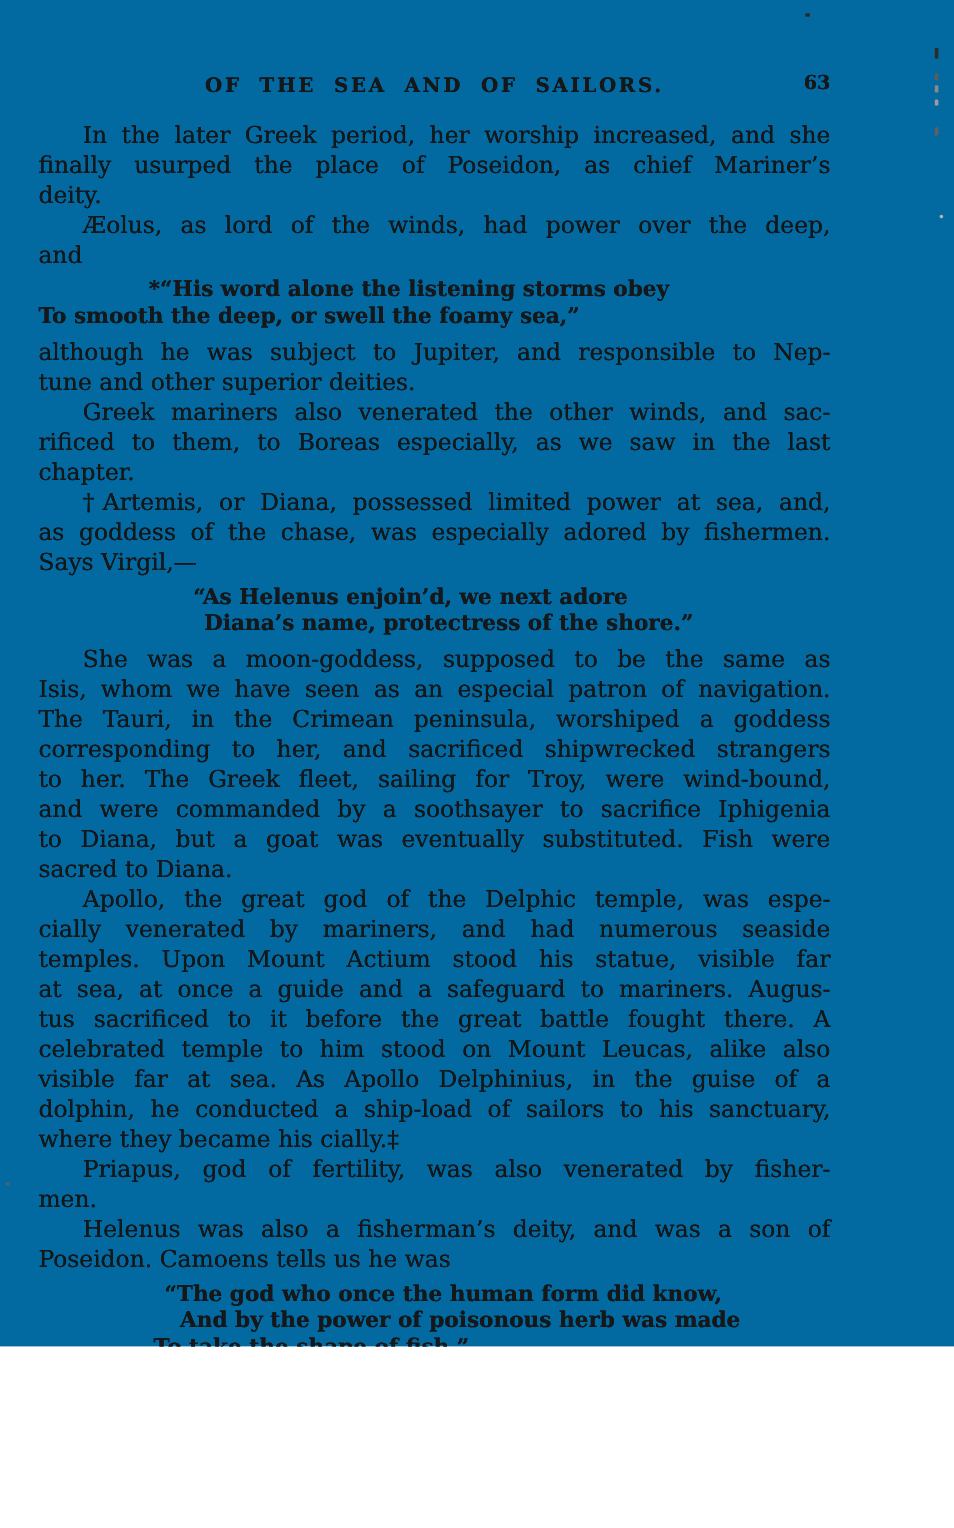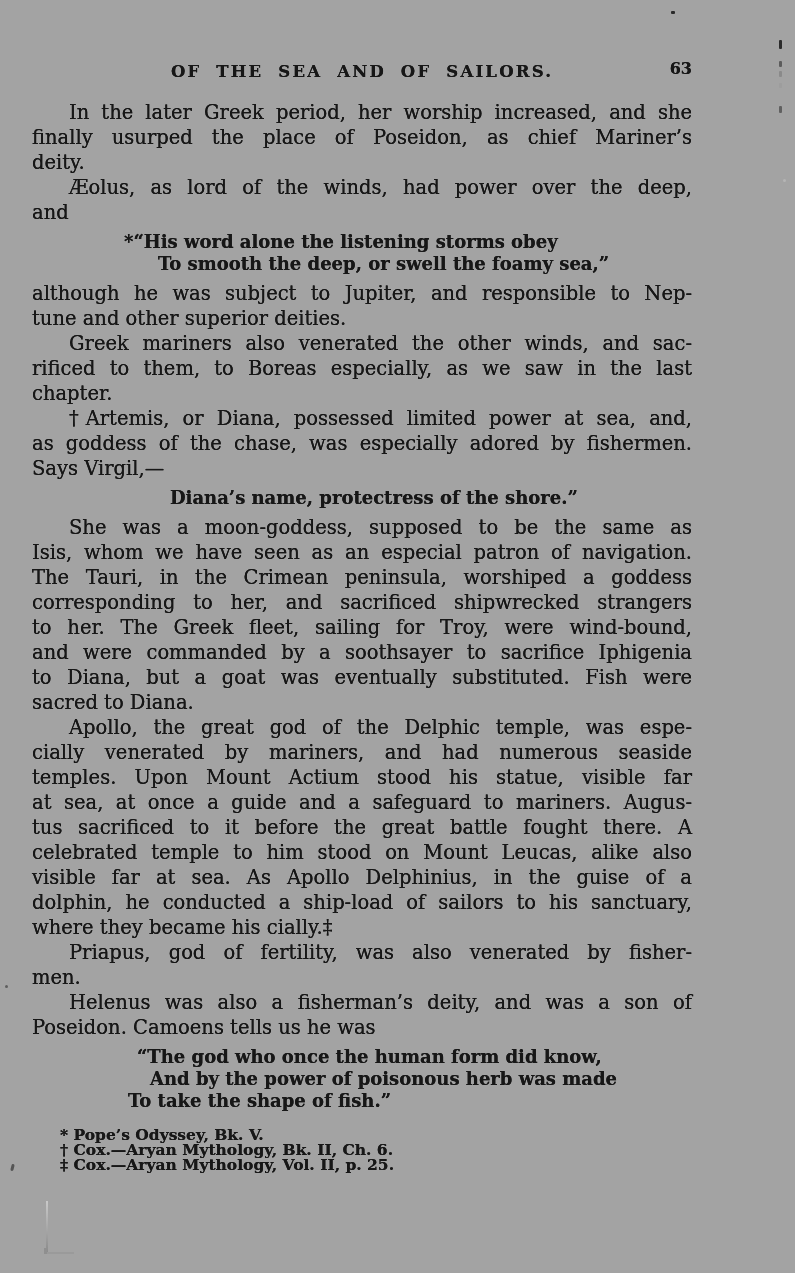--- a/index.html
+++ b/index.html
@@ -1,19 +1,19 @@
 <!DOCTYPE html>
 <html><head>
 <meta charset="utf-8">
 <style>
   html,body { margin:0; padding:0; }
   .page {
     position:relative;
-    width:795px; height:1273px;
-    background:#a3a3a3;
+    width:795px; height:1122px;
+    background:#0369a1;
     font-family:"DejaVu Serif", serif;
     color:#171717;
     overflow:hidden;
   }
   
   .header {
     position:absolute; top:62px; left:32px; width:660px;
     display:flex; align-items:baseline;
   }
   .header .title {
@@ -40,21 +40,21 @@
   .ln.ind { text-indent:37px; }
   .ln.end { text-align-last:left; }
   
   .verse { margin:6px 0 6px 0; }
   .v {
     font-size:18px; line-height:22px; font-weight:bold;
     text-align:left; text-align-last:left;
     text-shadow:0 0 0.3px rgba(0,0,0,.8);
   }
   .q1-1 { margin-left:92px; }
-  .q1-2 { margin-left:126px; }
+  .q1-2 { }
   .q2-1 { margin-left:129px; }
   .q2-2 { margin-left:138px; }
   .q3-1 { margin-left:105px; }
   .q3-2 { margin-left:118px; }
   .q3-3 { margin-left:96px; }
   
   .footnotes {
     position:absolute; top:1128px; left:60px; width:620px;
   }
   .fn {
@@ -116,20 +116,21 @@
       <div class="ln end">chapter.</div>
     </div>
 
     <div>
       <div class="ln ind">†Artemis, or Diana, possessed limited power at sea, and,</div>
       <div class="ln">as goddess of the chase, was especially adored by fishermen.</div>
       <div class="ln end">Says Virgil,—</div>
     </div>
 
     <div class="verse">
+      <div class="v q2-1">“As Helenus enjoin’d, we next adore</div>
       <div class="v q2-2">Diana’s name, protectress of the shore.”</div>
     </div>
 
     <div>
       <div class="ln ind">She was a moon-goddess, supposed to be the same as</div>
       <div class="ln">Isis, whom we have seen as an especial patron of navigation.</div>
       <div class="ln">The Tauri, in the Crimean peninsula, worshiped a goddess</div>
       <div class="ln">corresponding to her, and sacrificed shipwrecked strangers</div>
       <div class="ln">to her.  The Greek fleet, sailing for Troy, were wind-bound,</div>
       <div class="ln">and were commanded by a soothsayer to sacrifice Iphigenia</div>

